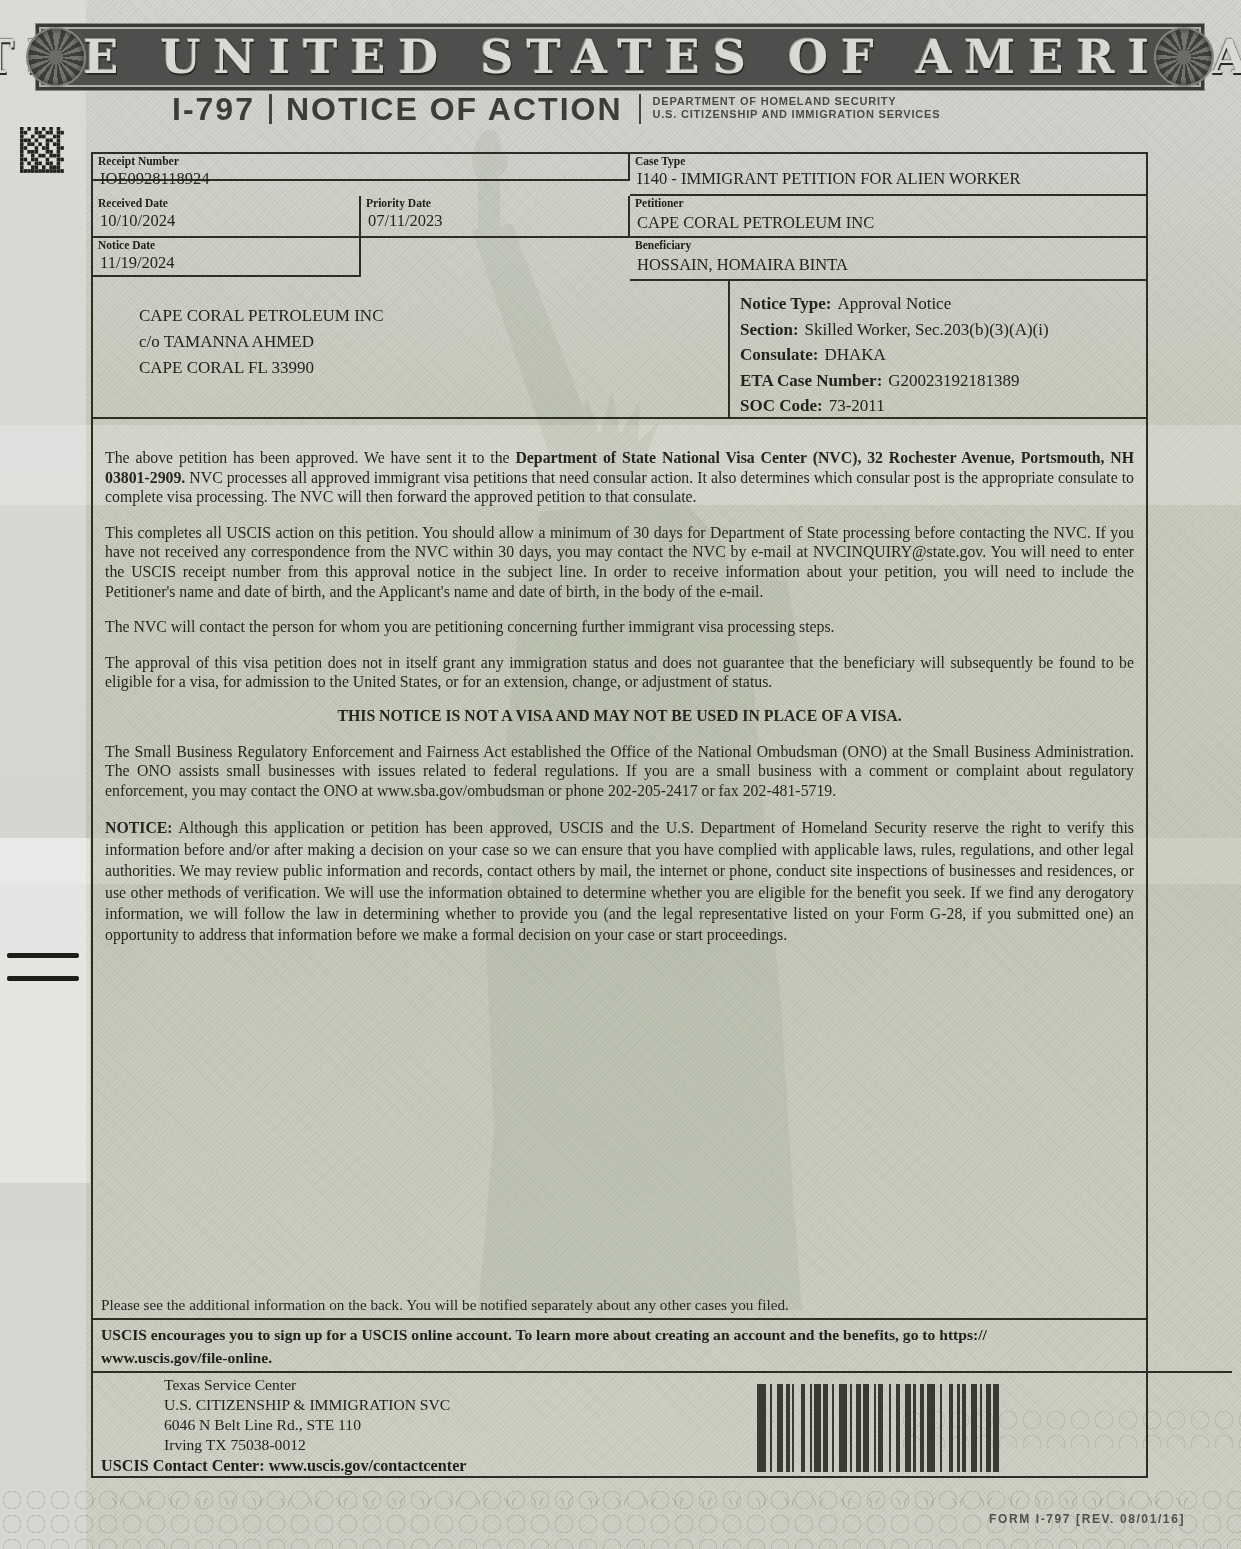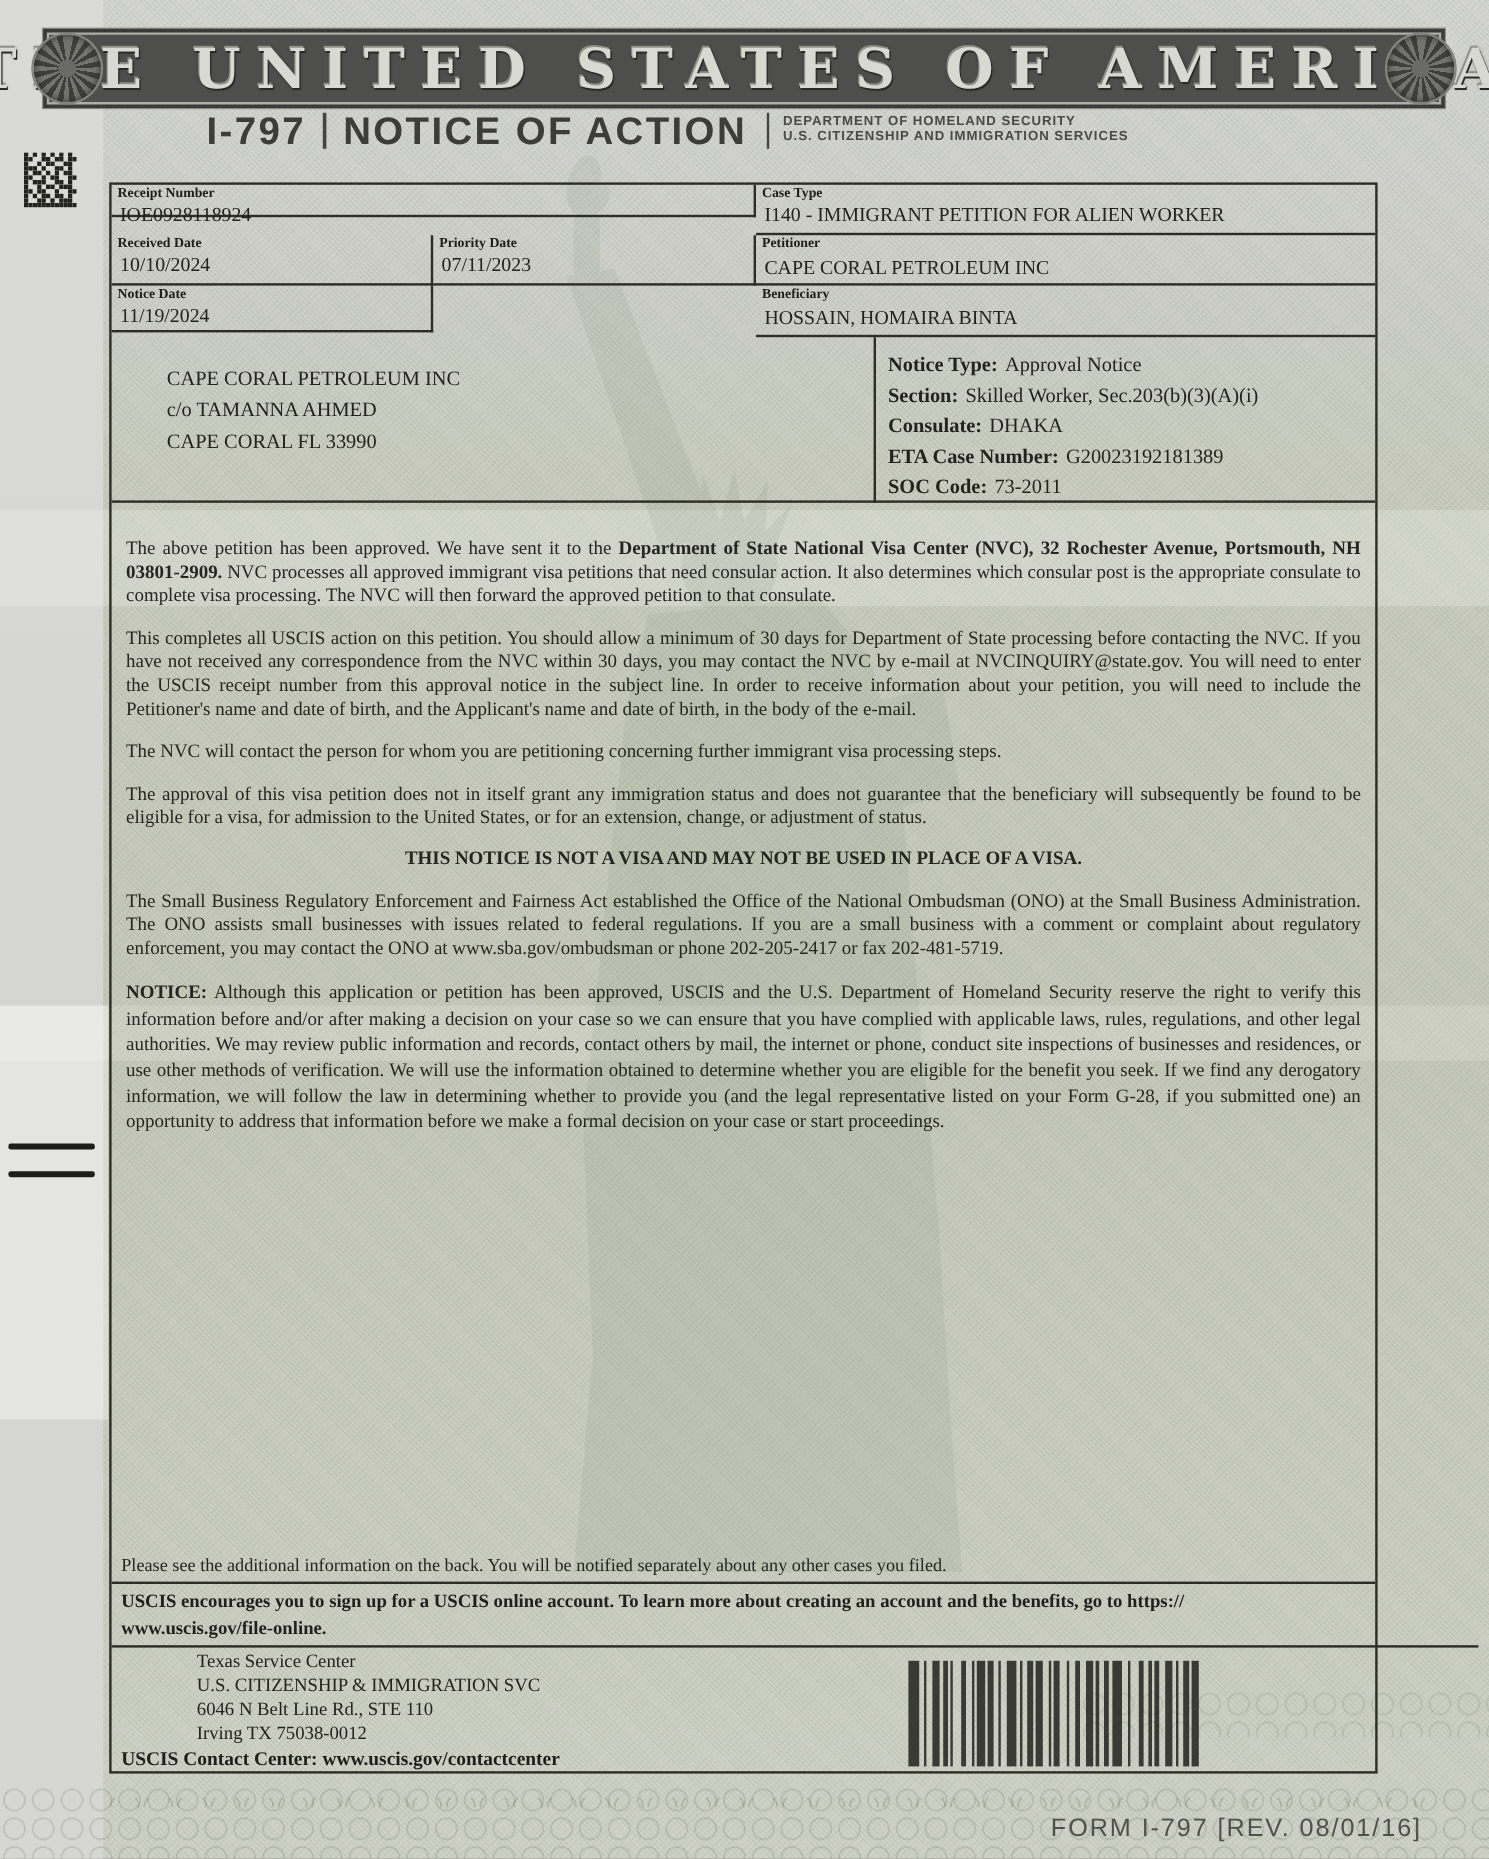--- a/index.html
+++ b/index.html
@@ -87,21 +87,21 @@
   .svcrow{position:absolute;left:0;top:1219px;width:1053px;height:105px;box-sizing:border-box;}
   .svc-lines{position:absolute;left:24px;top:2px;font-size:15.6px;line-height:20px;color:#23231d;margin-left:47px;}
   .contact{position:absolute;left:8px;bottom:2px;font-size:16.2px;font-weight:bold;color:#1f1f19;}
   .barcode{position:absolute;left:664px;top:11px;width:247px;height:88px;display:flex;align-items:stretch;}
   .barcode .bar{height:100%;}
 
   
   .regbar{position:absolute;left:7px;width:72px;height:5px;background:#1d1d1a;border-radius:2px;}
   .regbar.b1{top:953px;} .regbar.b2{top:976px;}
 
-  .formrev{position:absolute;right:56px;top:1512px;font-family:"Liberation Sans", sans-serif;font-weight:normal;font-size:21px;letter-spacing:1.6px;color:#50514a;}
+  .formrev{position:absolute;right:56px;top:1512px;font-family:"Liberation Sans", sans-serif;font-weight:bold;font-size:12px;letter-spacing:1.6px;color:#50514a;}
 </style>
 </head>
 <body>
 
 <div class="page">
 
   <div class="left-margin"></div>
   <div class="weave"></div>
   <div class="scan-band1"></div>
   <div class="scan-band2"></div>

